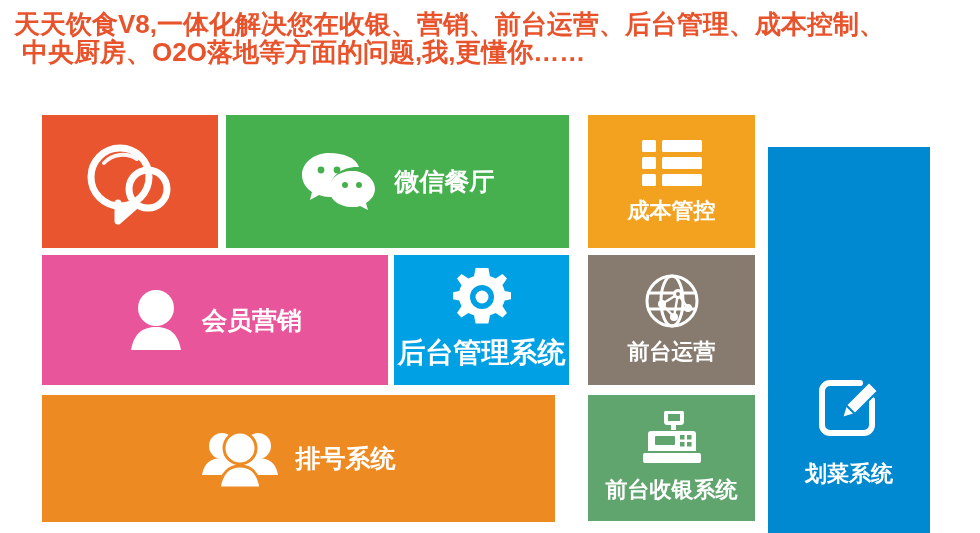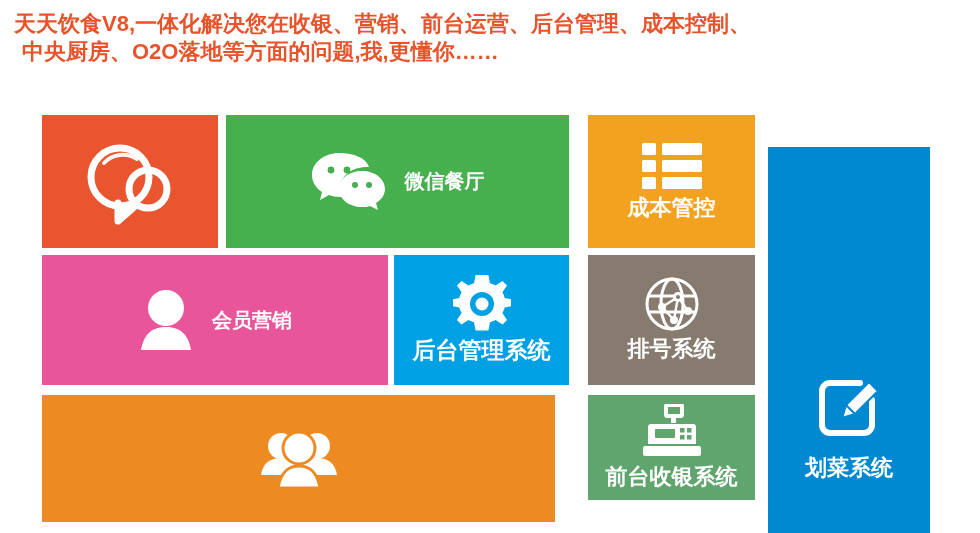--- a/index.html
+++ b/index.html
@@ -16,21 +16,21 @@
   }
 
   
   #headline {
     position: absolute;
     left: 14px;
     top: 10px;
     width: 900px;
   }
   #headline .hl-line {
-    font-size: 22px;
+    font-size: 26px;
     font-weight: bold;
     line-height: 28px;
     letter-spacing: 0px;
     white-space: nowrap;
   }
 
   
   .tile {
     position: absolute;
     box-sizing: border-box;
@@ -44,29 +44,29 @@
     justify-content: center;
   }
   
   .lay-row .tile-inner {
     flex-direction: row;
     gap: 18px;
   }
   
   .lay-col .tile-inner {
     flex-direction: column;
-    gap: 2px;
+    gap: 8px;
     align-items: center;
   }
   .tile-label {
     color: #ffffff;
     font-weight: bold;
     white-space: nowrap;
   }
-  .lay-row .tile-label { font-size: 20px; }
+  .lay-row .tile-label { font-size: 25px; }
   .lay-col .tile-label { font-size: 22px; }
 
   .tile-icon {
     display: block;
     flex: none;
   }
   .tile-icon svg { display: block; }
 
   
   #tile-dish .tile-inner {
@@ -145,21 +145,21 @@
 
 <div class="tile lay-col" id="tile-backend" style="left:394px; top:255px; width:175px; height:130px; background:#00A0E4;">
   <div class="tile-inner">
     <span class="tile-icon">
       <svg width="58" height="58" viewBox="0 0 58 58">
         <path fill="#ffffff" d="M29 0 l6.4 0 1.6 8.2 a22 22 0 0 1 5.6 2.3 l6.9 -4.6 4.5 4.5 -4.6 6.9 a22 22 0 0 1 2.3 5.6 l8.2 1.6 0 6.4 -8.2 1.6 a22 22 0 0 1 -2.3 5.6 l4.6 6.9 -4.5 4.5 -6.9 -4.6 a22 22 0 0 1 -5.6 2.3 l-1.6 8.2 -6.4 0 -6.4 0 -1.6 -8.2 a22 22 0 0 1 -5.6 -2.3 l-6.9 4.6 -4.5 -4.5 4.6 -6.9 a22 22 0 0 1 -2.3 -5.6 l-8.2 -1.6 0 -6.4 8.2 -1.6 a22 22 0 0 1 2.3 -5.6 l-4.6 -6.9 4.5 -4.5 6.9 4.6 a22 22 0 0 1 5.6 -2.3 l1.6 -8.2 Z"></path>
         <circle cx="29" cy="29" r="12" fill="#00A0E4"></circle>
         <circle cx="29" cy="29" r="6.5" fill="#ffffff"></circle>
       </svg>
     </span>
-    <span class="tile-label" style="font-size:23px;">后台管理系统</span>
+    <span class="tile-label" style="font-size:28px;">后台管理系统</span>
   </div>
 </div>
 
 <div class="tile lay-col" id="tile-data" style="left:588px; top:255px; width:167px; height:130px; background:#877A6F;">
   <div class="tile-inner">
     <span class="tile-icon">
       <svg width="56" height="56" viewBox="0 0 56 56">
         <g fill="none" stroke="#ffffff" stroke-width="3">
           <circle cx="28" cy="28" r="25"></circle>
           <ellipse cx="28" cy="28" rx="11" ry="25"></ellipse>
@@ -170,40 +170,41 @@
         </g>
         <g fill="#ffffff">
           <circle cx="34" cy="21" r="5"></circle>
           <circle cx="18" cy="31" r="4"></circle>
           <circle cx="44" cy="35" r="4"></circle>
           <circle cx="30" cy="44" r="4"></circle>
         </g>
         <circle cx="34" cy="21" r="2" fill="#877A6F"></circle>
       </svg>
     </span>
-    <span class="tile-label">排号系统</span>
+    <span class="tile-label">前台运营</span>
   </div>
 </div>
 
 <div class="tile lay-row" id="tile-queue" style="left:42px; top:395px; width:513px; height:127px; background:#ED8A22;">
   <div class="tile-inner">
     <span class="tile-icon">
       <svg width="76" height="62" viewBox="0 0 76 62">
         <circle cx="20" cy="18" r="13" fill="#ffffff"></circle>
         <circle cx="56" cy="18" r="13" fill="#ffffff"></circle>
         <path d="M0 47 C2 35 9 30 20 30 C31 30 38 35 40 47 Z" fill="#ffffff"></path>
         <path d="M36 47 C38 35 45 30 56 30 C67 30 74 35 76 47 Z" fill="#ffffff"></path>
         <circle cx="38" cy="20" r="16" fill="#ffffff" stroke="#ED8A22" stroke-width="3"></circle>
         <path d="M17 60 C20 44 27 38 38 38 C49 38 56 44 59 60 Z" fill="#ffffff" stroke="#ED8A22" stroke-width="3"></path>
       </svg>
     </span>
-  </div>
-</div>
-
-<div class="tile lay-col" id="tile-pos" style="left:588px; top:395px; width:167px; height:105px; background:#60A46E;">
+    <span class="tile-label">排号系统</span>
+  </div>
+</div>
+
+<div class="tile lay-col" id="tile-pos" style="left:588px; top:395px; width:167px; height:126px; background:#60A46E;">
   <div class="tile-inner">
     <span class="tile-icon">
       <svg width="62" height="56" viewBox="0 0 62 56">
         <rect x="25" y="1" width="16" height="11" rx="1.5" fill="none" stroke="#ffffff" stroke-width="4"></rect>
         <rect x="30" y="12" width="5" height="7" fill="#ffffff"></rect>
         <path d="M10 20 h42 a3 3 0 0 1 3 3 v17 h-48 v-17 a3 3 0 0 1 3 -3 Z" fill="#ffffff"></path>
         <rect x="14" y="25" width="20" height="9" rx="1" fill="#60A46E"></rect>
         <g fill="#60A46E">
           <rect x="39" y="24" width="4.5" height="4.5"></rect>
           <rect x="46" y="24" width="4.5" height="4.5"></rect>

